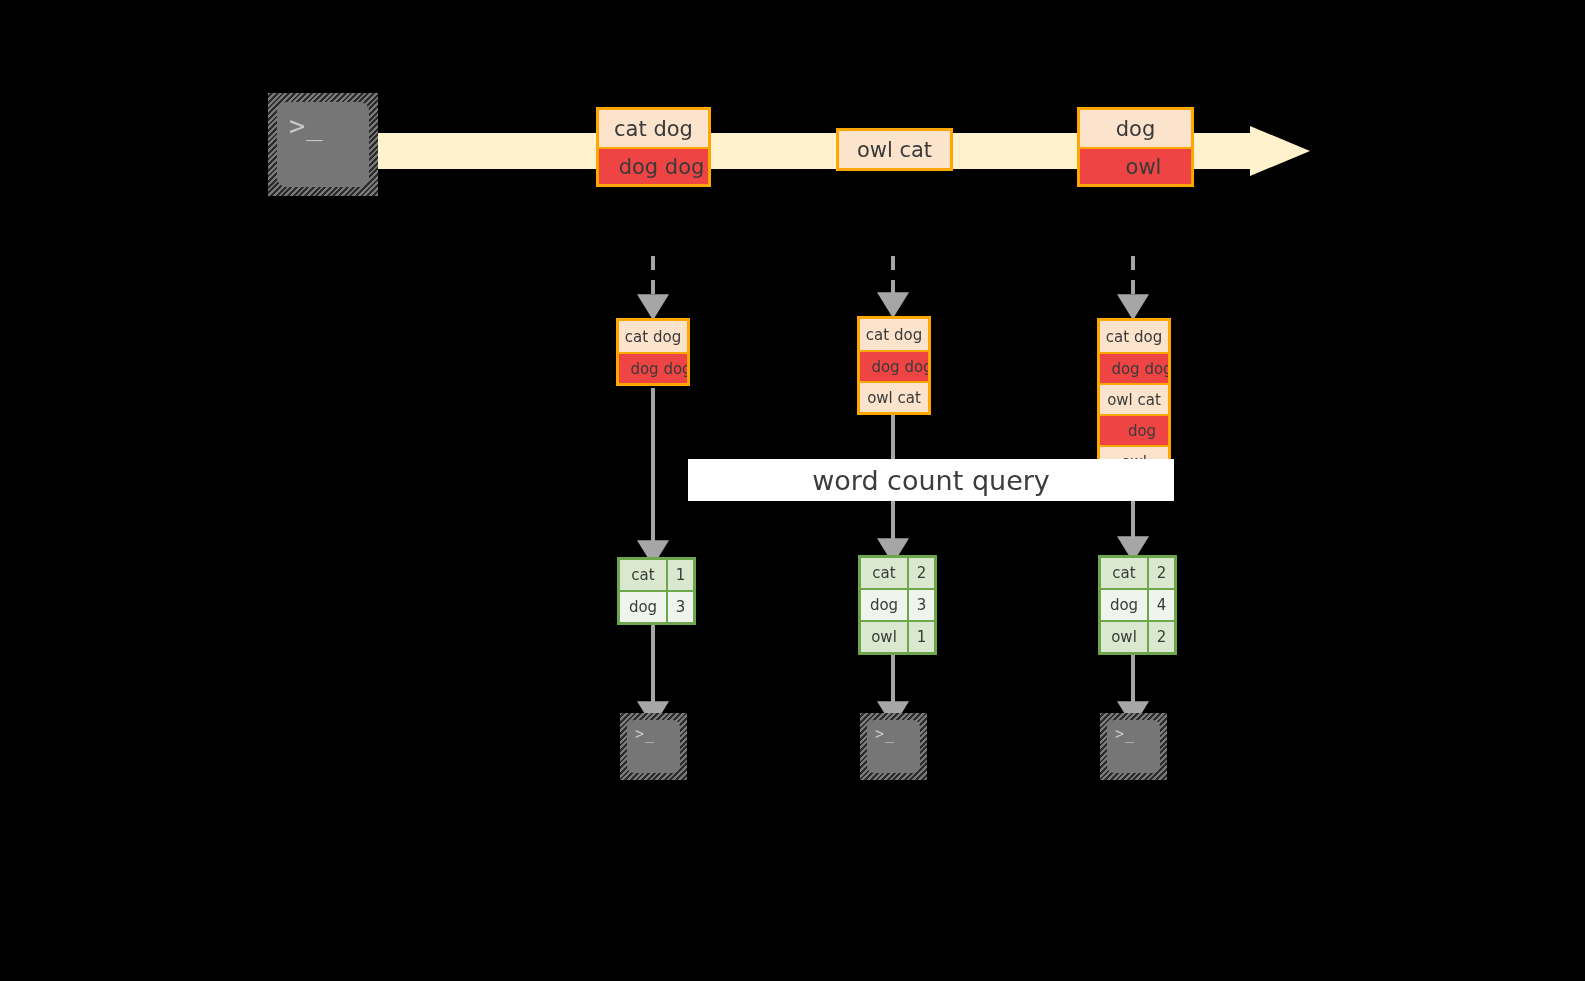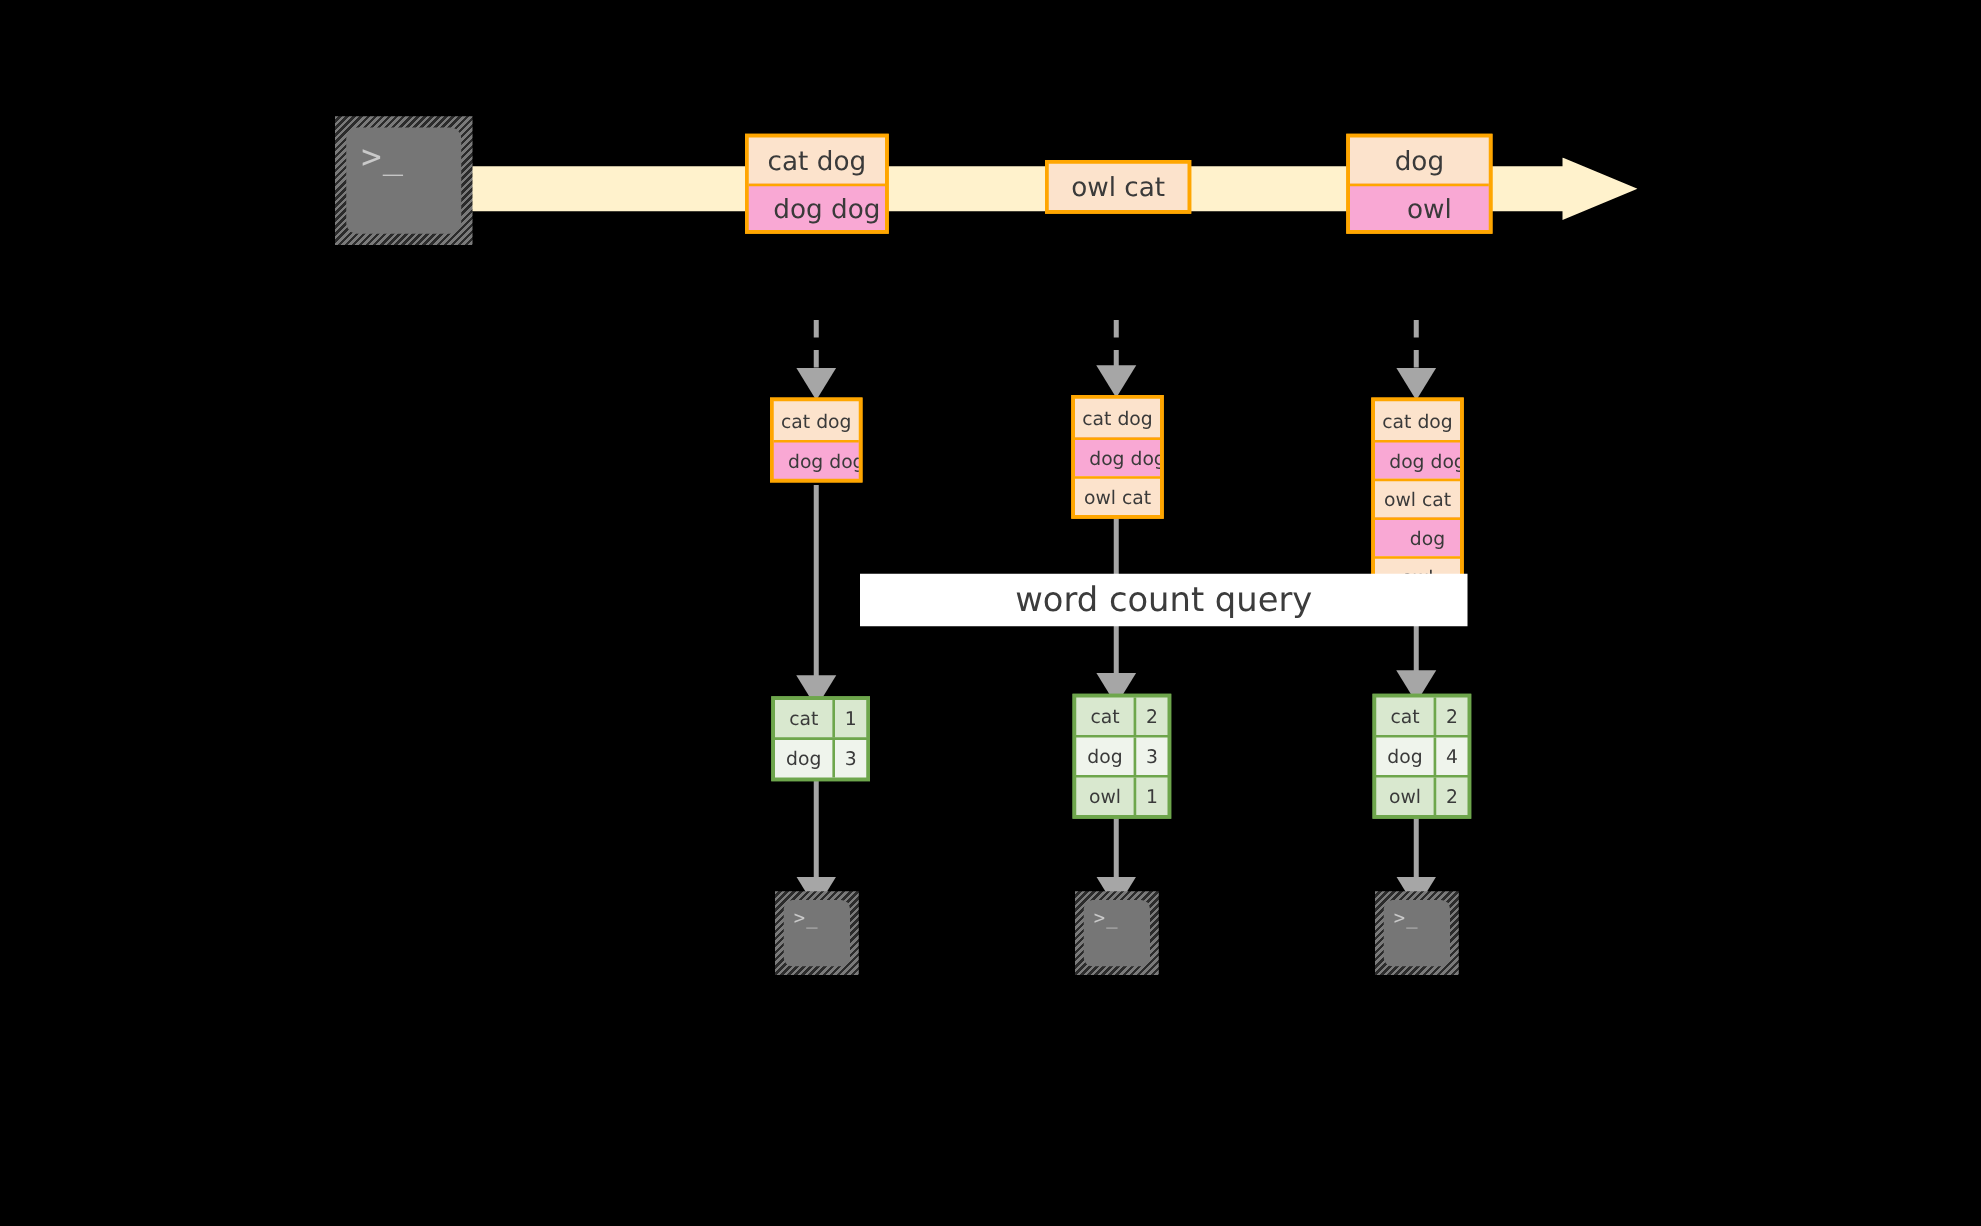--- a/index.html
+++ b/index.html
@@ -60,21 +60,21 @@
     box-sizing: border-box;
     color: #3a3a3a;
     text-align: center;
     white-space: nowrap;
     overflow: hidden;
     display: flex;
     align-items: center;
     justify-content: center;
   }
   .rec-row.dark  { background: #FCE3CC; }
-  .rec-row.light { background: #f9a8d4; padding-left: 16px; }
+  .rec-row.light { background: #ef4444; padding-left: 16px; }
   .rec-row + .rec-row { border-top: 2px solid #FFA600; }
 
   
   .rec-box.big .rec-row { height: 37px; font-size: 21px; }
   
   .rec-box.mid .rec-row { height: 31px; font-size: 15px; }
 
   
   .res-table {
     position: absolute;

